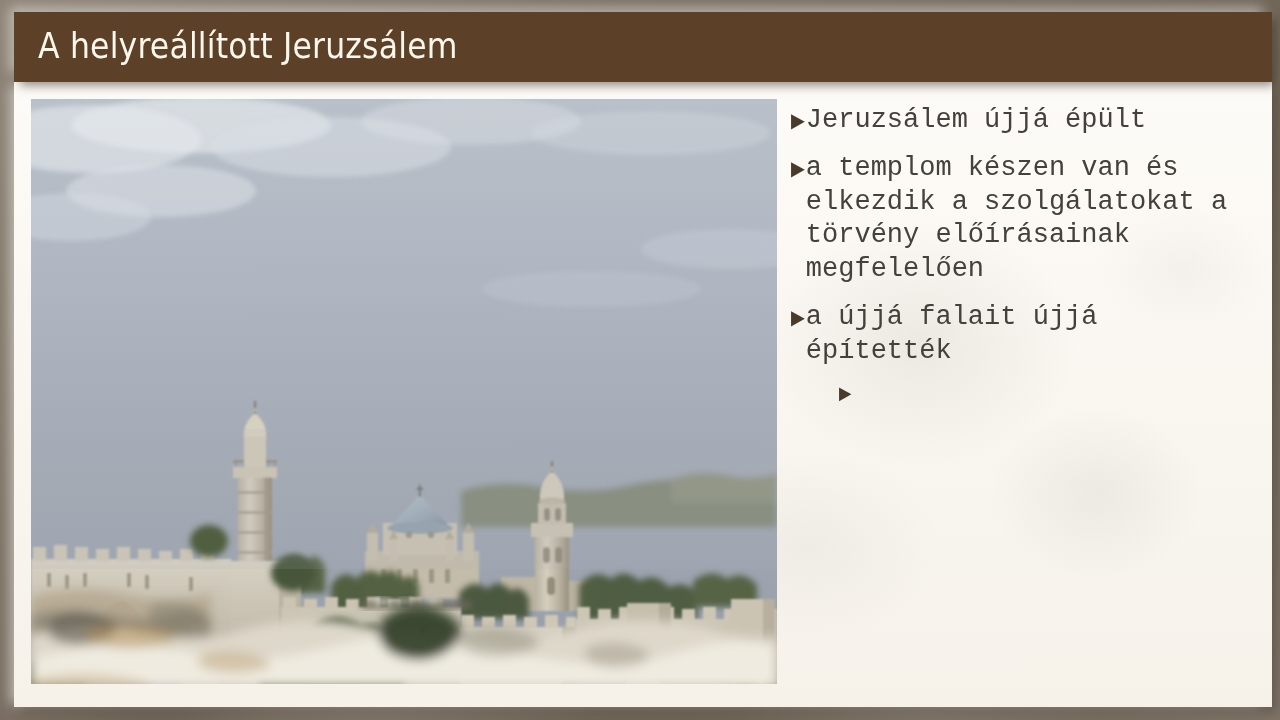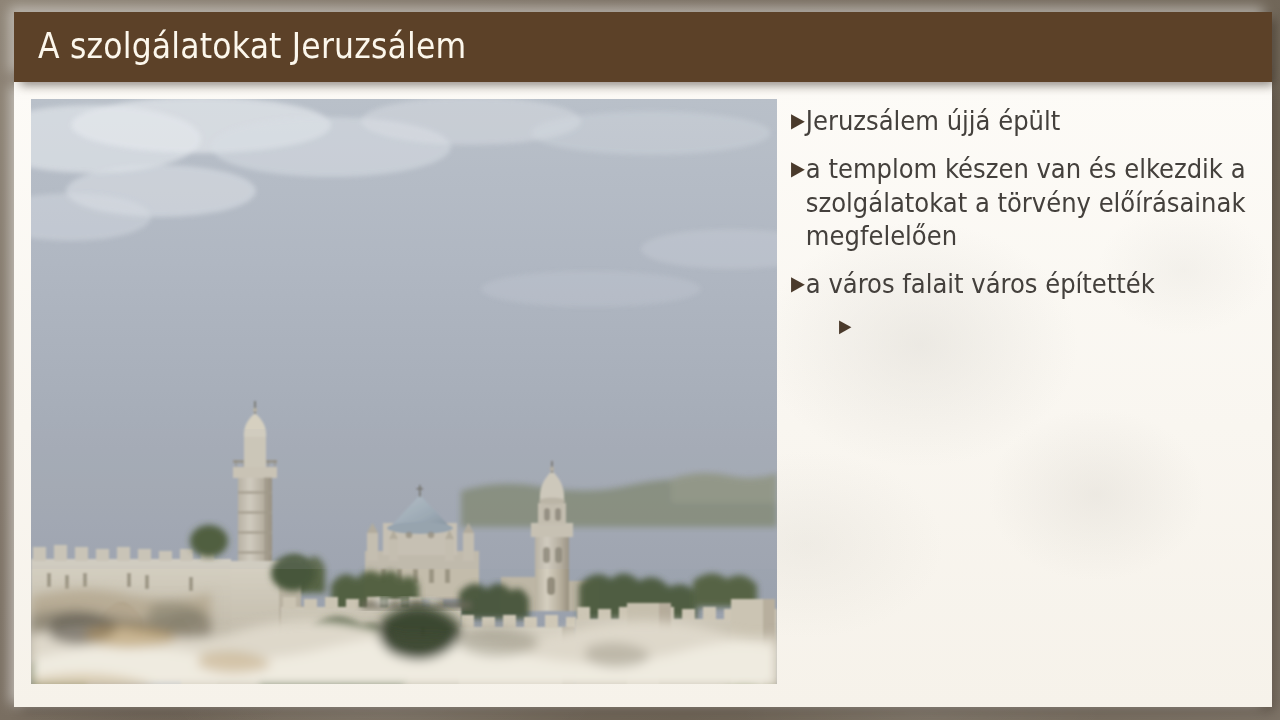--- a/index.html
+++ b/index.html
@@ -130,29 +130,29 @@
     margin-top: -4px;
   }
   .marker {
     flex: 0 0 auto;
     color: #4a3a2b;
     line-height: 1;
     margin-right: 1px;
   }
   .level-1 .marker { font-size: 20px; padding-top: 6px; }
   .level-2 .marker { font-size: 18px; padding-top: 6px; }
-  .bullet-text { flex: 1 1 auto; }
+  .bullet-text { flex: 1 1 auto; font-family: Liberation Mono, monospace; }
 </style>
 </head>
 <body>
 
 <div id="slide-frame">
 
   <div id="title-band">
-    <div id="title-text">A szolgálatokat Jeruzsálem</div>
+    <div id="title-text">A helyreállított Jeruzsálem</div>
   </div>
 
   <div id="content-panel">
     <div id="panel-texture"></div>
 
     <div id="photo">
       <svg width="746" height="585" viewBox="0 0 746 585" xmlns="http://www.w3.org/2000/svg">
         <defs>
           <linearGradient id="skyGrad" x1="0" y1="0" x2="0" y2="1">
             <stop offset="0%" stop-color="#b9c0c9"></stop>
@@ -491,21 +491,21 @@
         <span class="bullet-text">Jeruzsálem újjá épült</span>
       </div>
 
       <div class="bullet-row level-1">
         <span class="marker">▶</span>
         <span class="bullet-text">a templom készen van és elkezdik a szolgálatokat a törvény előírásainak megfelelően</span>
       </div>
 
       <div class="bullet-row level-1">
         <span class="marker">▶</span>
-        <span class="bullet-text">a város falait város építették</span>
+        <span class="bullet-text">a újjá falait újjá építették</span>
       </div>
 
       <div class="bullet-row level-2">
         <span class="marker">▶</span>
       </div>
 
     </div>
   </div>
 </div>
 

